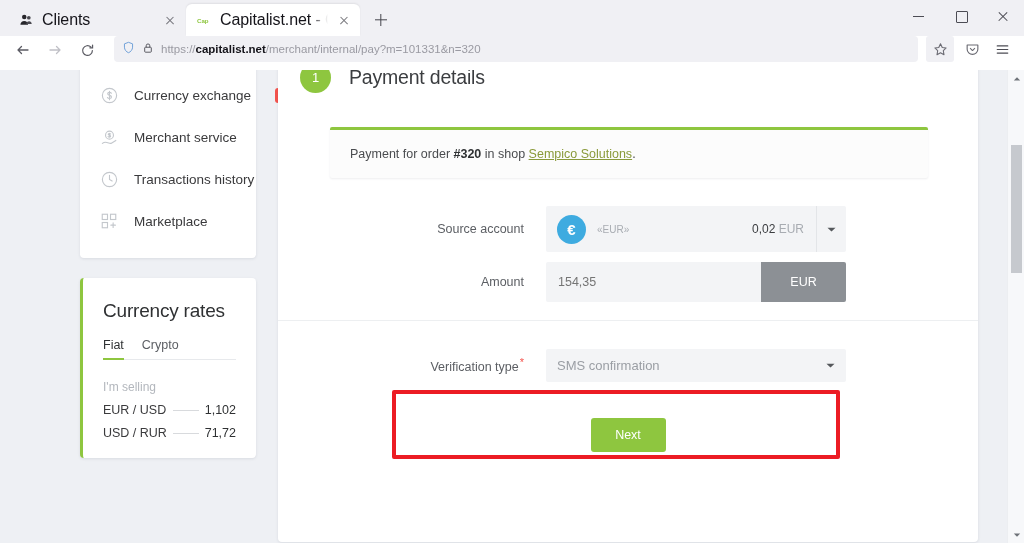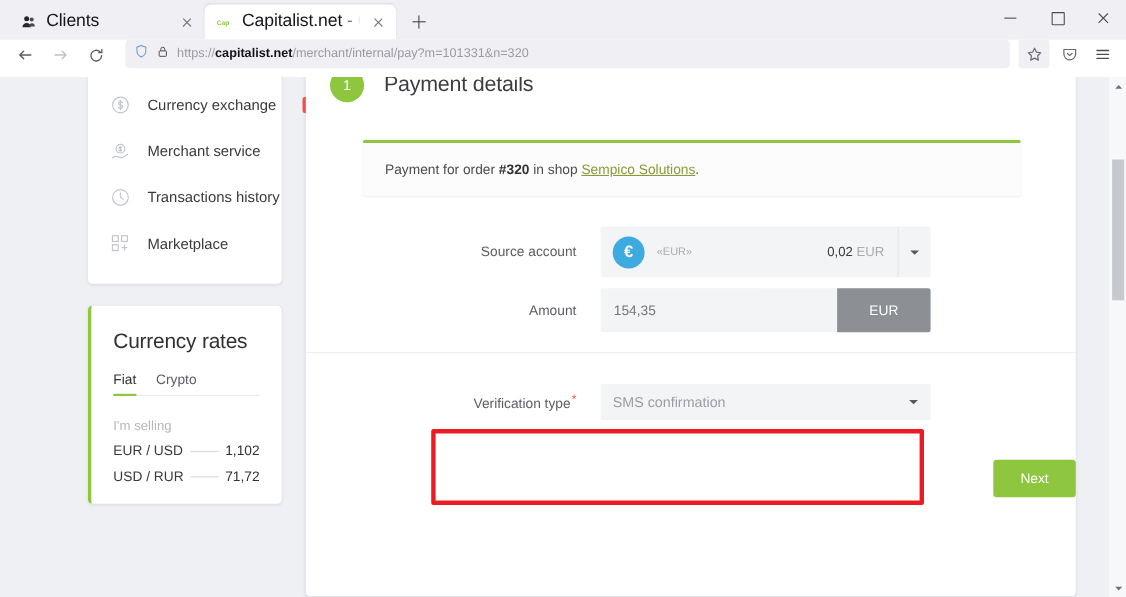--- a/index.html
+++ b/index.html
@@ -176,21 +176,21 @@
     display: flex; align-items: center; padding: 0 11px;
     font-size: 13px; color: #9a9ea4;
   }
   .verif-arrow { margin-left: auto; }
 
   .redbox {
     position: absolute; left: 392px; top: 320px; width: 448px; height: 69px;
     border: 4px solid #ec1c24; border-radius: 2px; pointer-events: none;
   }
 
-  .next-wrap { display:flex; justify-content:flex-end; margin-top: 36px; }
+  .next-wrap { display:flex; justify-content:center; margin-top: 36px; }
   .next-btn {
     width: 75px; height: 34px; background: #8ec63f; color: #fff; border: 0;
     border-radius: 3px; font-size: 12.5px; font-family: "Liberation Sans", sans-serif;
   }
 
   
   .scrollbar {
     position: absolute; right: 0; top: 70px; width: 17px; height: 473px;
     background: #f7f8fa; border-left: 1px solid #eceef1;
   }

